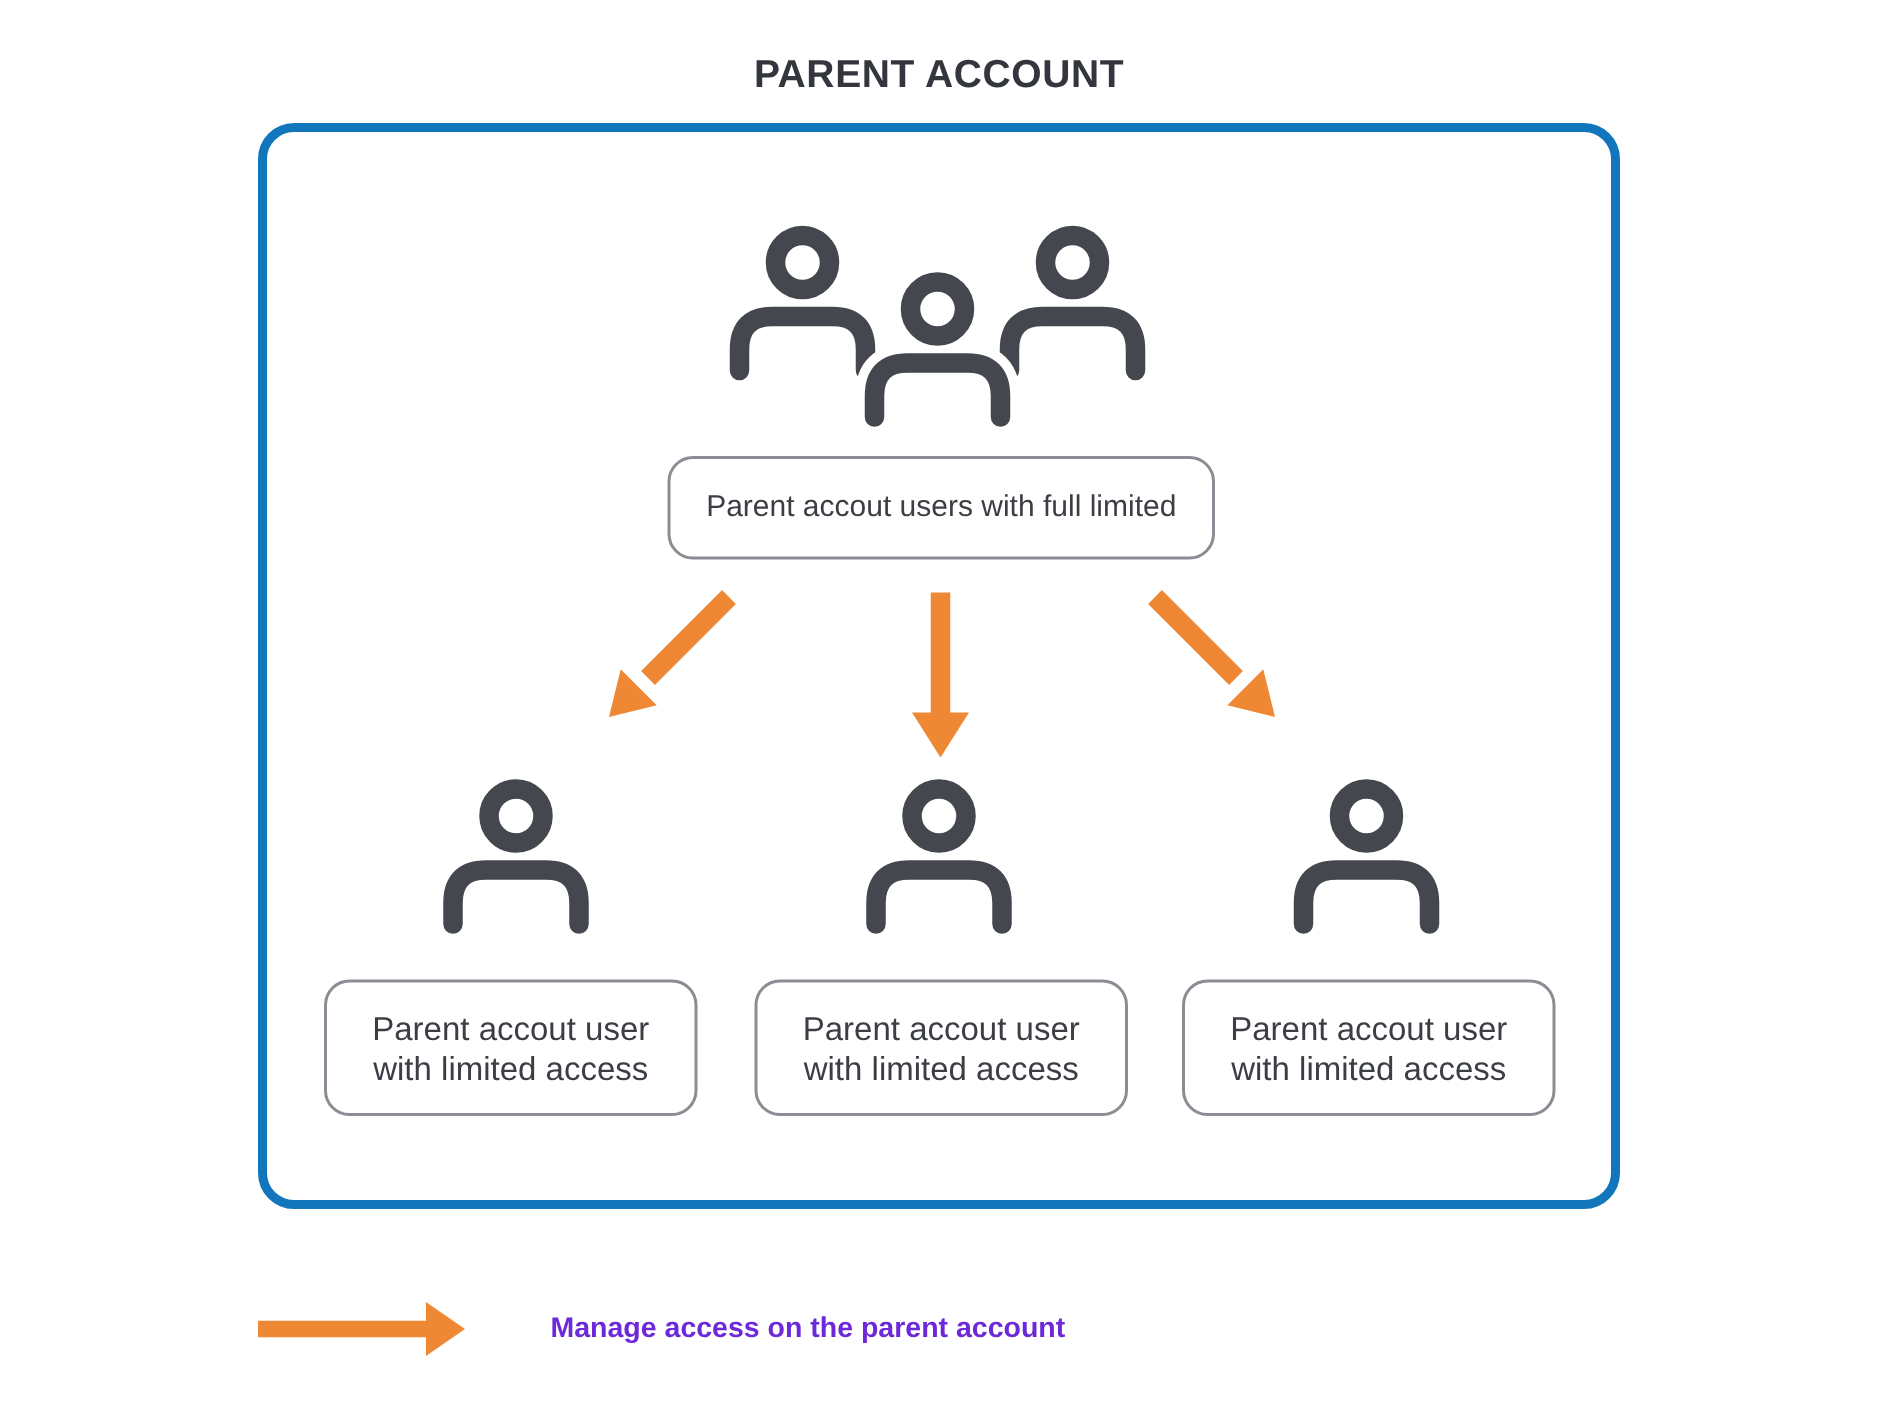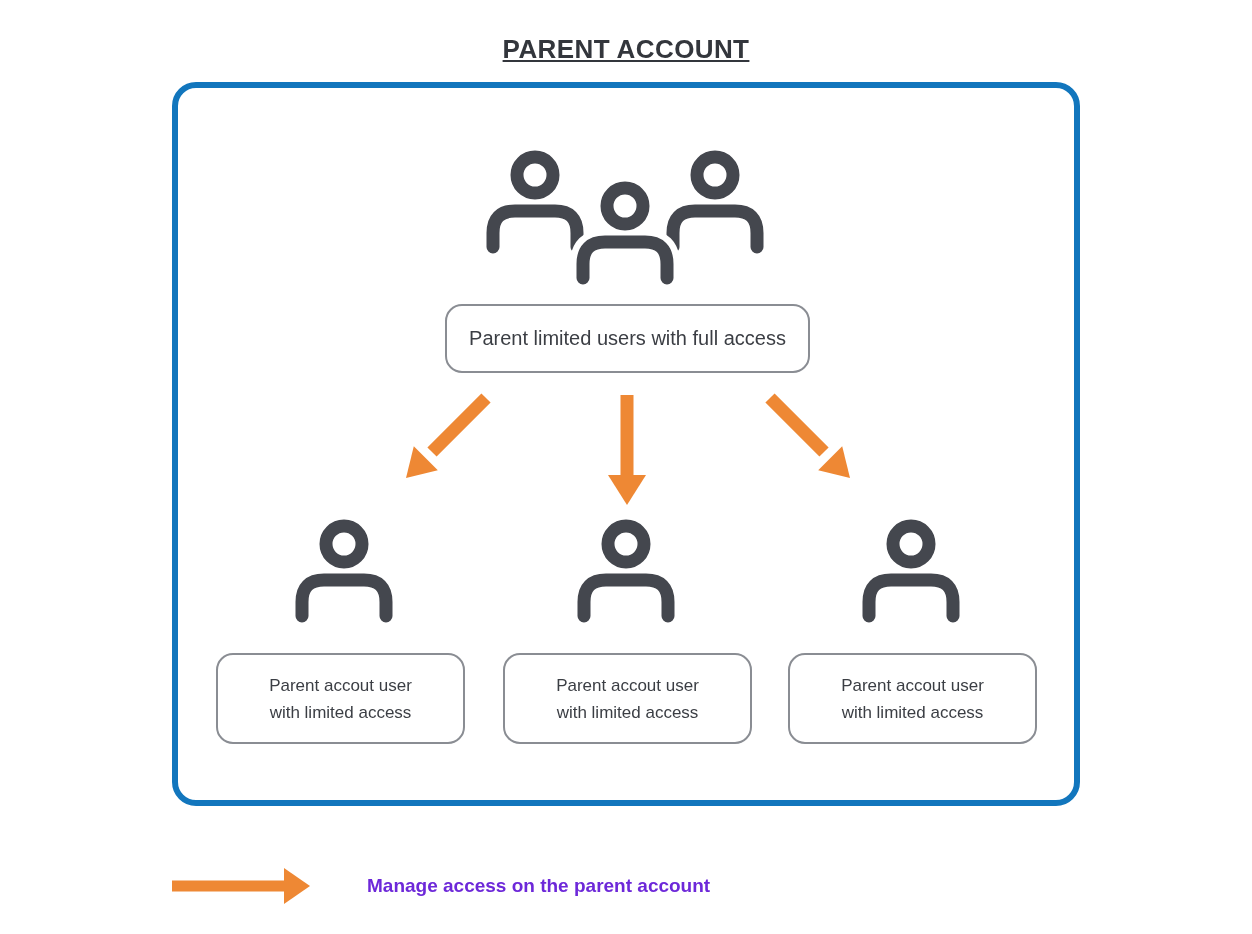--- a/index.html
+++ b/index.html
@@ -10,21 +10,20 @@
     font-family:"Liberation Sans", sans-serif;
     overflow:hidden;
   }
   .title{
     position:absolute;
     left:0;top:34px;width:1252px;
     text-align:center;
     font-size:26px;font-weight:bold;
     letter-spacing:0.4px;
     color:#33363c;
-    text-decoration:underline;
   }
   .parent-box{
     position:absolute;
     left:172px;top:82px;
     width:896px;height:712px;
     border:6px solid #1276bd;
     border-radius:24px;
     background:#ffffff;
   }
   .icon{position:absolute;}
@@ -36,21 +35,21 @@
     color:#3b3e44;
     display:flex;align-items:center;justify-content:center;
     text-align:center;
   }
   .pill-full{
     left:445px;top:304px;width:361px;height:65px;
     font-size:20px;
   }
   .pill-limited{
     top:653px;width:245px;height:87px;
-    font-size:17px;line-height:27px;
+    font-size:22px;line-height:27px;
   }
   .pill-limited.pos0{left:216px;}
   .pill-limited.pos1{left:503px;}
   .pill-limited.pos2{left:788px;}
   .legend{
     position:absolute;left:172px;top:866px;
     display:flex;align-items:center;
   }
   .legend-label{
     margin-left:55px;
@@ -85,21 +84,21 @@
         <path d="M8 97 V83 Q8 61 30 61 H70 Q92 61 92 83 V97" stroke-linecap="round"></path>
       </g>
       <g transform="translate(90,31)">
         <circle cx="50" cy="25" r="18"></circle>
         <path d="M8 97 V83 Q8 61 30 61 H70 Q92 61 92 83 V97" stroke-linecap="round"></path>
       </g>
     </g>
   </svg>
 
   <div class="pill pill-full">
-    <span>Parent limited users with full access</span>
+    <span>Parent accout users with full limited</span>
   </div>
 
   <svg class="icon" style="left:398px;top:390px;" width="100" height="105" viewBox="0 0 100 105">
     <line x1="88" y1="8" x2="34" y2="62" stroke="#ee8834" stroke-width="13"></line>
     <polygon points="8,88 15.8,56.2 39.8,80.2" fill="#ee8834"></polygon>
   </svg>
 
   <svg class="icon" style="left:605px;top:393px;" width="44" height="116" viewBox="0 0 44 116">
     <line x1="22" y1="2" x2="22" y2="84" stroke="#ee8834" stroke-width="13"></line>
     <polygon points="3,82 41,82 22,112" fill="#ee8834"></polygon>

